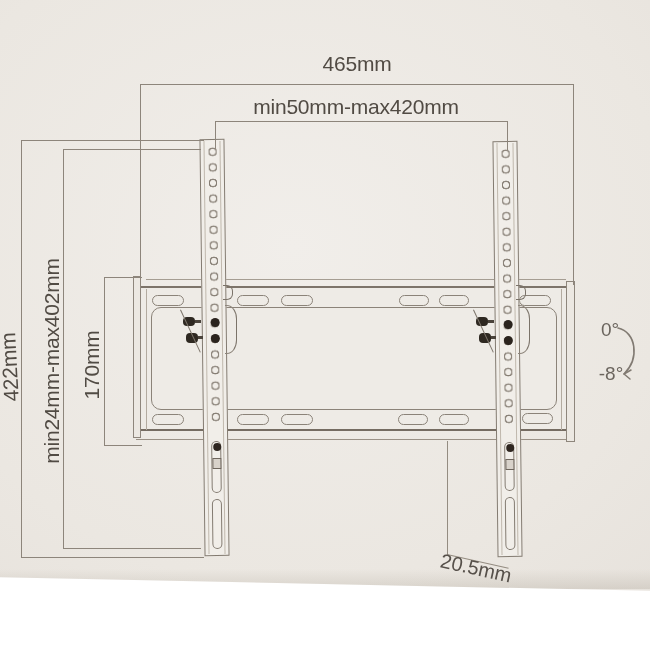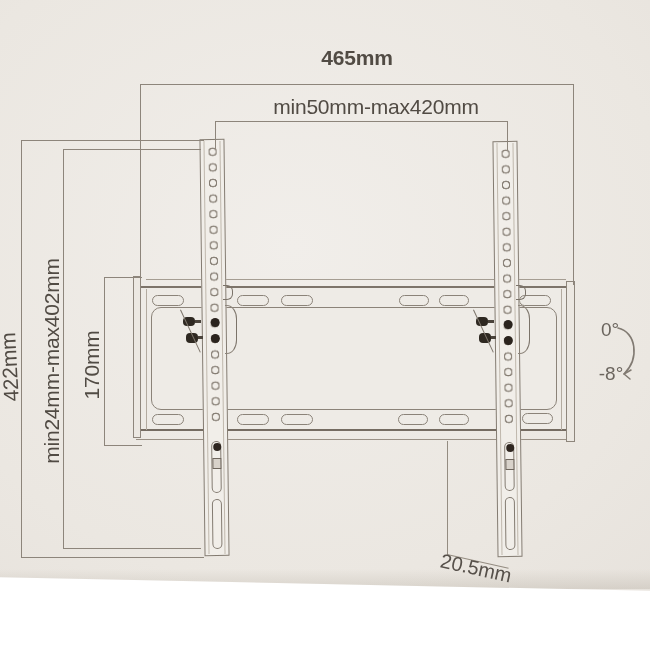--- a/index.html
+++ b/index.html
@@ -46,28 +46,28 @@
   .tilt-label{position:absolute;color:#6b655e;font-size:19px;text-align:center;z-index:4;}
   .depth-label{position:absolute;color:#56504a;font-size:20px;text-align:center;transform:rotate(12.5deg);z-index:4;white-space:nowrap;}
 </style>
 </head>
 <body>
 
 <div id="stage">
   <div class="paper"></div>
 
   <div>
-    <span class="dimtext dims" style="left:277px;top:46px;width:160px;position:absolute;font-weight:bold;">465mm</span>
+    <span class="dimtext dims" style="left:277px;top:52px;width:160px;position:absolute;">465mm</span>
     <div class="hl dims" style="left:140px;top:84px;width:433px;"></div>
     <div class="vl dims" style="left:140px;top:84px;height:194px;"></div>
     <div class="vl dims" style="left:572.5px;top:84px;height:201px;"></div>
   </div>
 
   <div>
-    <span class="dimtext dims" style="left:256px;top:95px;width:240px;position:absolute;">min50mm-max420mm</span>
+    <span class="dimtext dims" style="left:236px;top:95px;width:240px;position:absolute;">min50mm-max420mm</span>
     <div class="hl dims" style="left:215px;top:121px;width:292px;"></div>
     <div class="vl dims" style="left:215px;top:121px;height:28px;"></div>
     <div class="vl dims" style="left:506.5px;top:121px;height:29px;"></div>
   </div>
 
   <div class="box dims" style="left:21px;top:140px;width:182px;height:416px;"></div>
   <span class="dimtext rot dims" style="left:-44px;top:355px;width:108px;position:absolute;transform:rotate(-93deg);">422mm</span>
 
   <div class="box dims" style="left:63px;top:149px;width:137px;height:398px;"></div>
   <span class="dimtext rot dims" style="left:-53px;top:349px;width:210px;position:absolute;">min24mm-max402mm</span>

